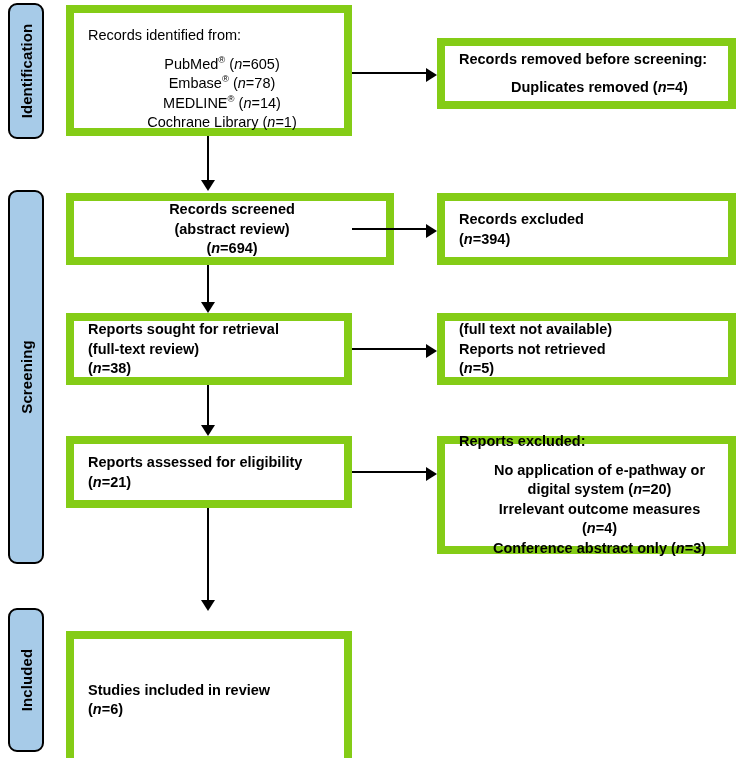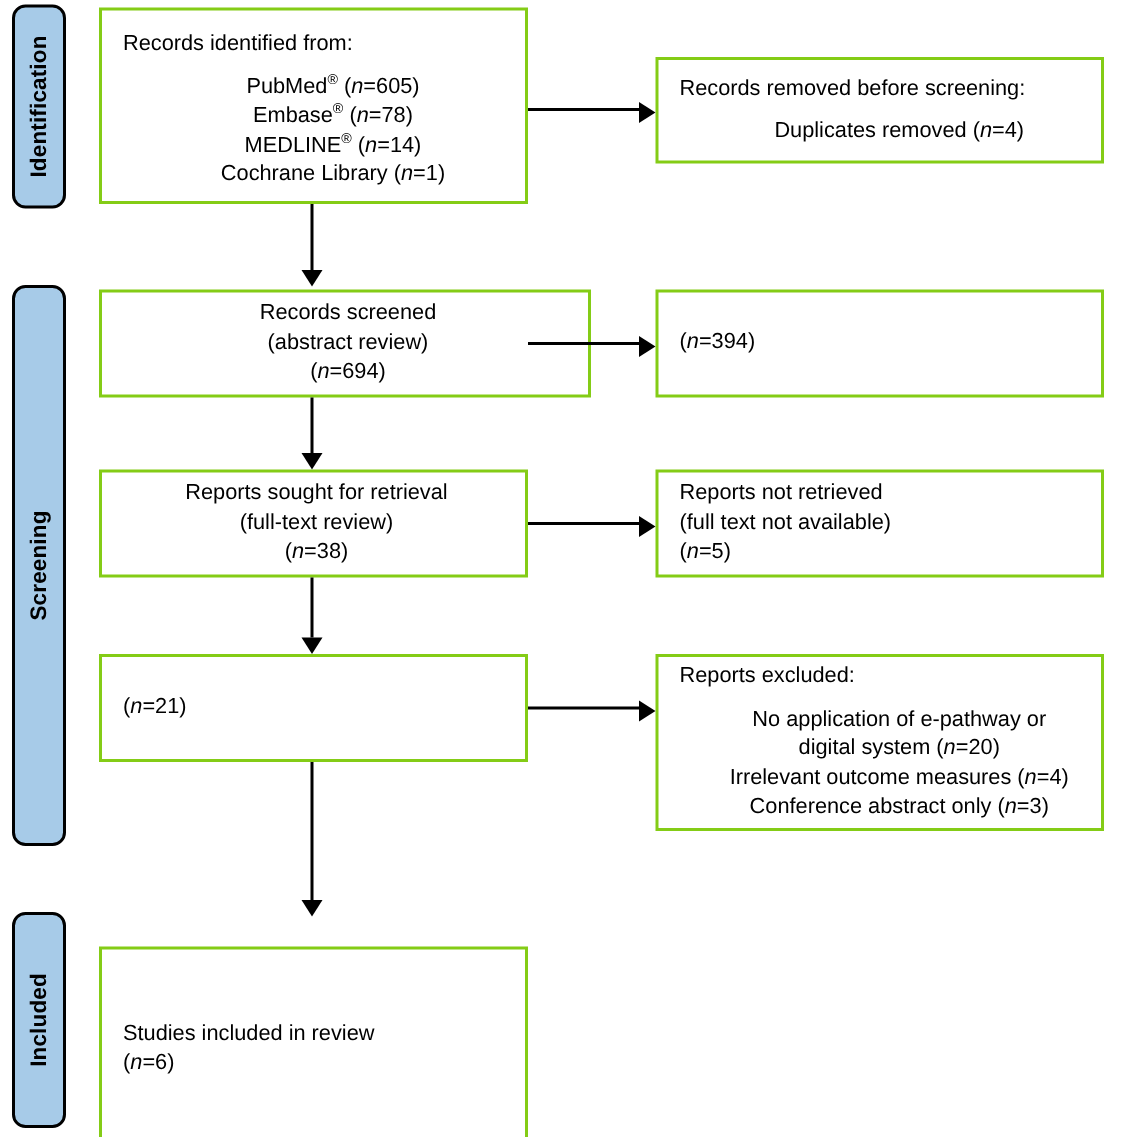--- a/index.html
+++ b/index.html
@@ -16,34 +16,34 @@
   .pill .ptext{position:absolute;left:50%;top:50%;
         transform:translate(-50%,-50%) rotate(-90deg);
         white-space:nowrap;font-weight:bold;font-size:15px;
         letter-spacing:.1px;line-height:1;}
 
   #pill-identification{top:3px;height:136px;}
   #pill-screening{top:190px;height:374px;}
   #pill-included{top:608px;height:144px;}
 
   
-  .box{position:absolute;border:2px solid #84cc16;background:#fff;
+  .box{position:absolute;border:8px solid #84cc16;background:#fff;
        box-sizing:border-box;}
   .box .inner{position:absolute;left:14px;right:10px;
        font-size:14.5px;line-height:19.5px;}
-  .box .inner.mid{top:50%;transform:translateY(-50%);}
+  .box .inner.mid{top:50%;transform:translateY(-50%);font-weight:bold;}
   .indent{padding-left:22px;text-align:center;}
   .gap{height:9px;}
   i{font-style:italic;}
   sup{font-size:9.5px;vertical-align:super;line-height:0;}
 
   
   #box-identified      {left:66px; top:5px;   width:286px;height:131px;}
   #box-screened        {left:66px; top:193px; width:328px;height:72px;text-align:center;}
-  #box-sought          {left:66px; top:313px; width:286px;height:72px;text-align:center;}
+  #box-sought          {left:66px; top:313px; width:286px;height:72px;}
   #box-assessed        {left:66px; top:436px; width:286px;height:72px;}
   #box-included        {left:66px; top:611px; width:286px;height:137px;margin-top:20px;}
 
   
   #box-removed         {left:437px;top:38px;  width:299px;height:71px;}
   #box-excluded-records{left:437px;top:193px; width:299px;height:72px;}
   #box-not-retrieved   {left:437px;top:313px; width:299px;height:72px;}
   #box-excluded-reports{left:437px;top:436px; width:299px;height:118px;}
 
   
@@ -108,20 +108,21 @@
   <div class="box" id="box-sought">
     <div class="inner mid">
       <div>Reports sought for retrieval</div>
       <div>(full-text review)</div>
       <div>(<i>n</i>=<span>38</span>)</div>
     </div>
   </div>
 
   <div class="box" id="box-assessed">
     <div class="inner mid">
+      <div>Reports assessed for eligibility</div>
       <div>(<i>n</i>=<span>21</span>)</div>
     </div>
   </div>
 
   <div class="box" id="box-included">
     <div class="inner mid">
       <div>Studies included in review</div>
       <div>(<i>n</i>=<span>6</span>)</div>
     </div>
   </div>
@@ -129,28 +130,29 @@
   <div class="box" id="box-removed">
     <div class="inner mid">
       <div>Records removed before screening:</div>
       <div class="gap"></div>
       <div class="indent"><span>Duplicates removed</span> (<i>n</i>=<span>4</span>)</div>
     </div>
   </div>
 
   <div class="box" id="box-excluded-records">
     <div class="inner mid">
+      <div>Records excluded</div>
       <div>(<i>n</i>=<span>394</span>)</div>
     </div>
   </div>
 
   <div class="box" id="box-not-retrieved">
     <div class="inner mid">
+      <div>(full text not available)</div>
       <div>Reports not retrieved</div>
-      <div>(full text not available)</div>
       <div>(<i>n</i>=<span>5</span>)</div>
     </div>
   </div>
 
   <div class="box" id="box-excluded-reports">
     <div class="inner mid">
       <div>Reports excluded:</div>
       <div class="gap"></div>
       <div class="indent">No application of e-pathway or<br>digital system (<i>n</i>=<span>20</span>)</div>
       <div class="indent"><span>Irrelevant outcome measures</span> (<i>n</i>=<span>4</span>)</div>

